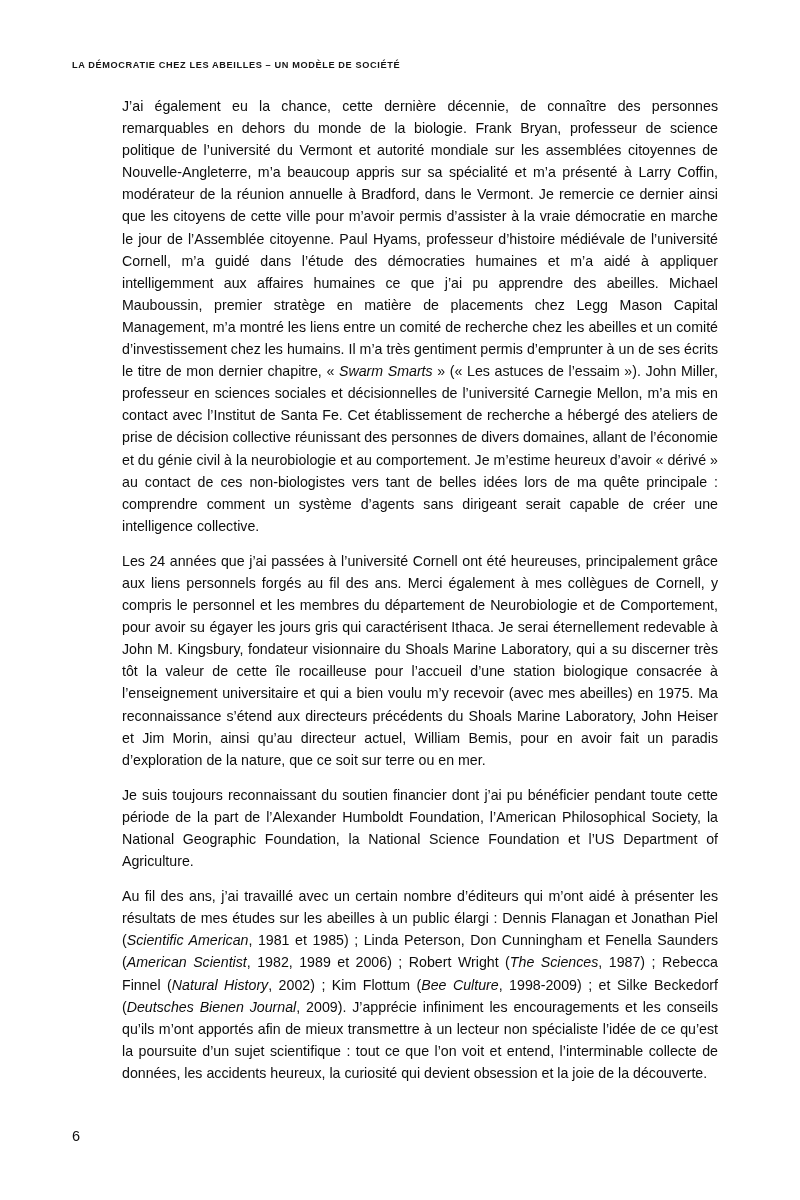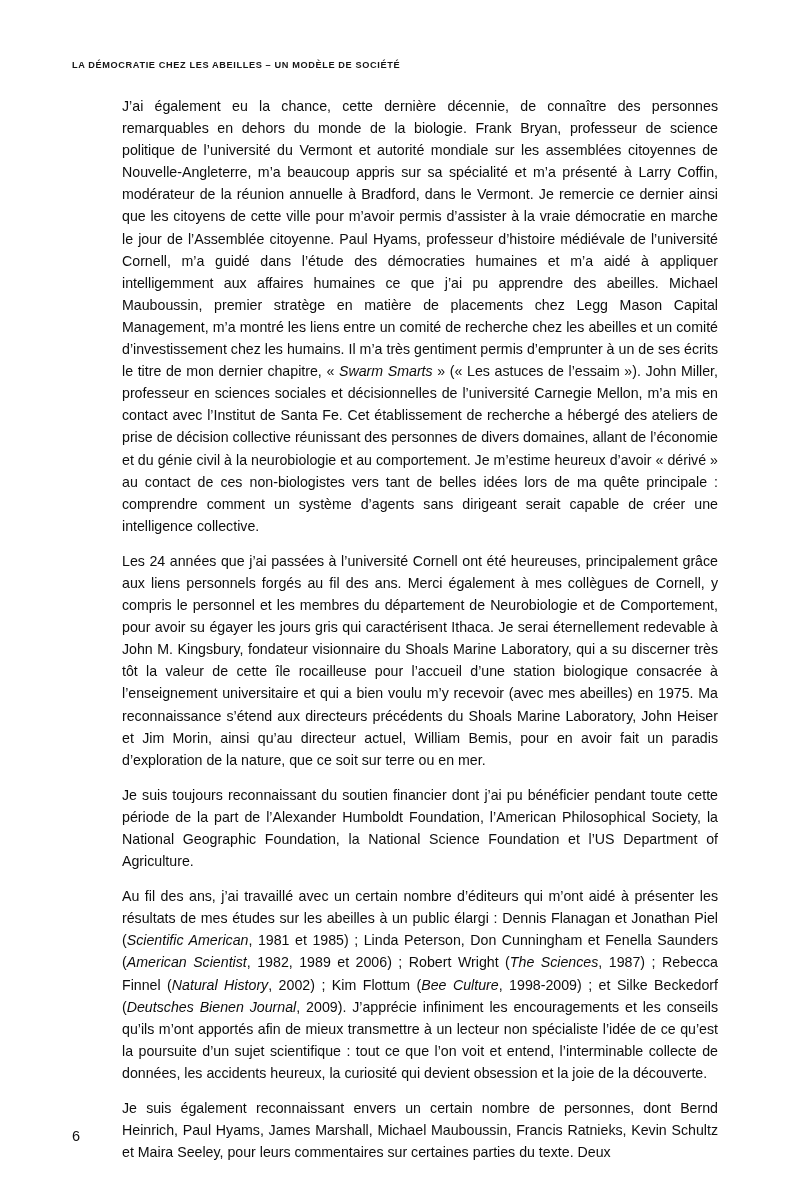--- a/index.html
+++ b/index.html
@@ -62,18 +62,17 @@
 
 <div class="page">
 
   <div class="running-head">LA DÉMOCRATIE CHEZ LES ABEILLES – UN MODÈLE DE SOCIÉTÉ</div>
 
   <div class="content">
     <p class="para">J’ai également eu la chance, cette dernière décennie, de connaître des personnes remarquables en dehors du monde de la biologie. Frank Bryan, professeur de science politique de l’université du Vermont et autorité mondiale sur les assemblées citoyennes de Nouvelle-Angleterre, m’a beaucoup appris sur sa spécialité et m’a présenté à Larry Coffin, modérateur de la réunion annuelle à Bradford, dans le Vermont. Je remercie ce dernier ainsi que les citoyens de cette ville pour m’avoir permis d’assister à la vraie démocratie en marche le jour de l’Assemblée citoyenne. Paul Hyams, professeur d’histoire médiévale de l’université Cornell, m’a guidé dans l’étude des démocraties humaines et m’a aidé à appliquer intelligemment aux affaires humaines ce que j’ai pu apprendre des abeilles. Michael Mauboussin, premier stratège en matière de placements chez Legg Mason Capital Management, m’a montré les liens entre un comité de recherche chez les abeilles et un comité d’investissement chez les humains. Il m’a très gentiment permis d’emprunter à un de ses écrits le titre de mon dernier chapitre, « <i>Swarm Smarts</i> » (« Les astuces de l’essaim »). John Miller, professeur en sciences sociales et décisionnelles de l’université Carnegie Mellon, m’a mis en contact avec l’Institut de Santa Fe. Cet établissement de recherche a hébergé des ateliers de prise de décision collective réunissant des personnes de divers domaines, allant de l’économie et du génie civil à la neurobiologie et au comportement. Je m’estime heureux d’avoir « dérivé » au contact de ces non-biologistes vers tant de belles idées lors de ma quête principale : comprendre comment un système d’agents sans dirigeant serait capable de créer une intelligence collective.</p>
     <p class="para">Les 24 années que j’ai passées à l’université Cornell ont été heureuses, principalement grâce aux liens personnels forgés au fil des ans. Merci également à mes collègues de Cornell, y compris le personnel et les membres du département de Neurobiologie et de Comportement, pour avoir su égayer les jours gris qui caractérisent Ithaca. Je serai éternellement redevable à John M. Kingsbury, fondateur visionnaire du Shoals Marine Laboratory, qui a su discerner très tôt la valeur de cette île rocailleuse pour l’accueil d’une station biologique consacrée à l’enseignement universitaire et qui a bien voulu m’y recevoir (avec mes abeilles) en 1975. Ma reconnaissance s’étend aux directeurs précédents du Shoals Marine Laboratory, John Heiser et Jim Morin, ainsi qu’au directeur actuel, William Bemis, pour en avoir fait un paradis d’exploration de la nature, que ce soit sur terre ou en mer.</p>
     <p class="para">Je suis toujours reconnaissant du soutien financier dont j’ai pu bénéficier pendant toute cette période de la part de l’Alexander Humboldt Foundation, l’American Philosophical Society, la National Geographic Foundation, la National Science Foundation et l’US Department of Agriculture.</p>
     <p class="para">Au fil des ans, j’ai travaillé avec un certain nombre d’éditeurs qui m’ont aidé à présenter les résultats de mes études sur les abeilles à un public élargi : Dennis Flanagan et Jonathan Piel (<i>Scientific American</i>, 1981 et 1985) ; Linda Peterson, Don Cunningham et Fenella Saunders (<i>American Scientist</i>, 1982, 1989 et 2006) ; Robert Wright (<i>The Sciences</i>, 1987) ; Rebecca Finnel (<i>Natural History</i>, 2002) ; Kim Flottum (<i>Bee Culture</i>, 1998-2009) ; et Silke Beckedorf (<i>Deutsches Bienen Journal</i>, 2009). J’apprécie infiniment les encouragements et les conseils qu’ils m’ont apportés afin de mieux transmettre à un lecteur non spécialiste l’idée de ce qu’est la poursuite d’un sujet scientifique : tout ce que l’on voit et entend, l’interminable collecte de données, les accidents heureux, la curiosité qui devient obsession et la joie de la découverte.</p>
-    <p class="para">Je suis également reconnaissant envers un certain nombre de personnes, dont Bernd Heinrich, Paul Hyams, James Marshall, Michael Mauboussin, Francis Ratnieks, Kevin Schultz et Maira Seeley, pour leurs commentaires sur certaines parties du texte. Deux</p>
   </div>
 
   <div class="folio">6</div>
 
 </div>
 
 </body></html>

